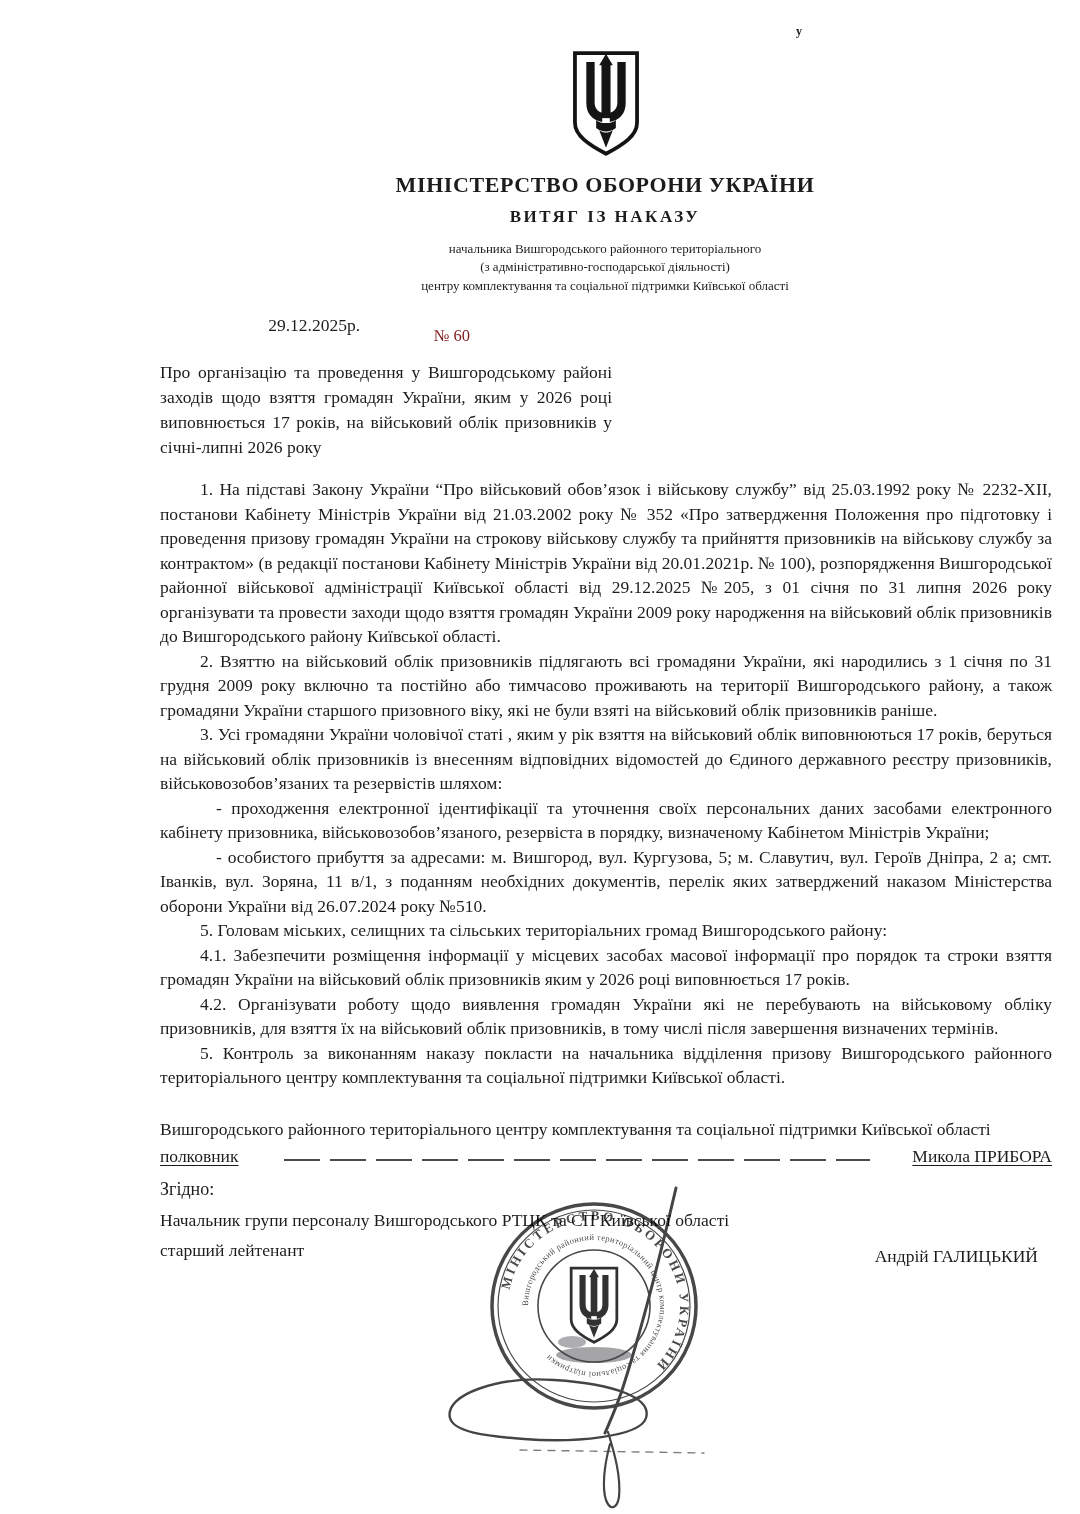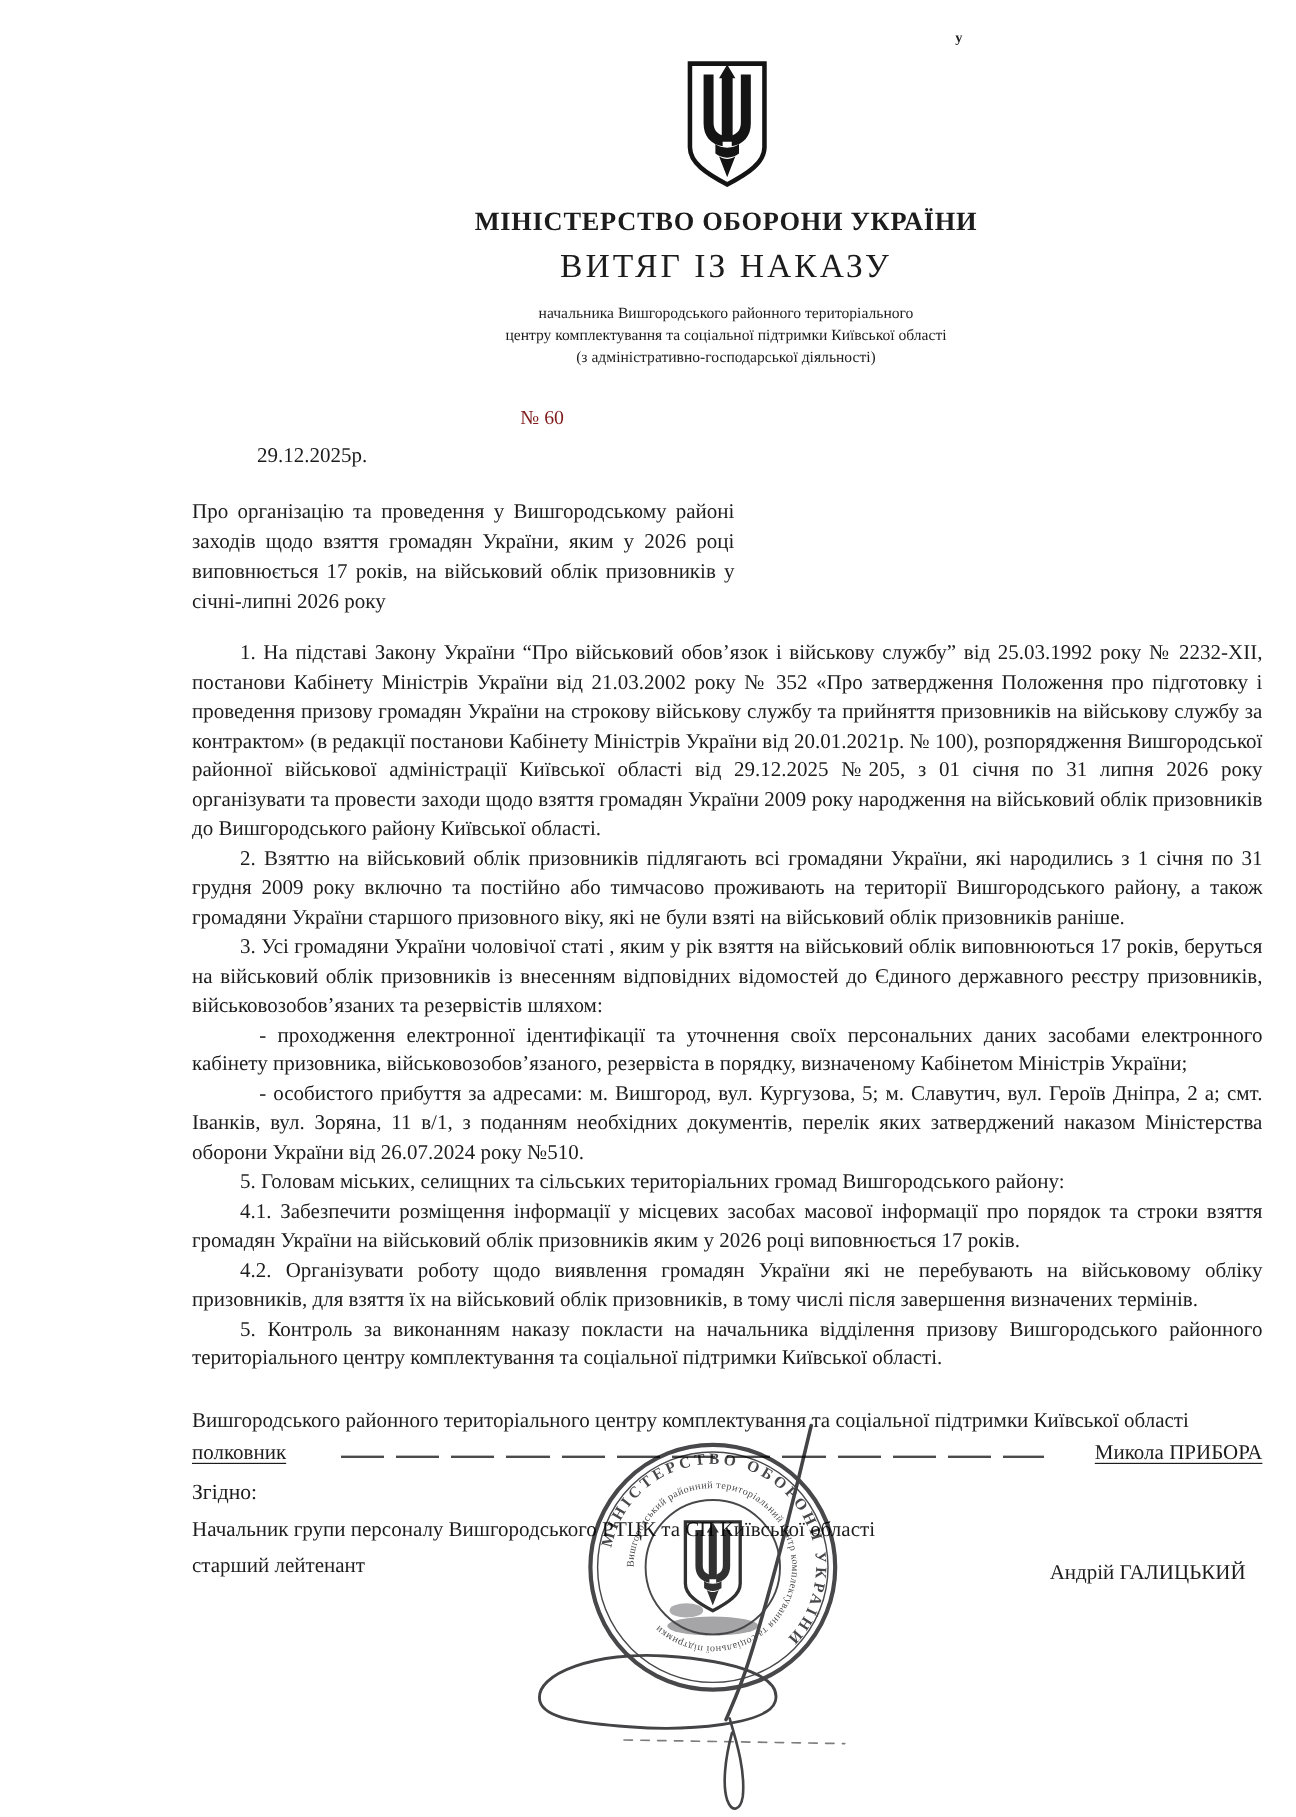--- a/index.html
+++ b/index.html
@@ -8,25 +8,25 @@
 
   .page { position:relative; width:1080px; height:1514px; background:#fff;
           filter: blur(0.24px) contrast(1.02); }
 
   .corner-mark { position:absolute; top:24px; left:796px; font-size:12px; font-weight:bold; color:#222; }
 
   .emblem { position:absolute; top:50px; left:565px; width:82px; height:106px; }
 
   .header { margin:0 30px 0 160px; text-align:center; }
   .ministry { padding-top:172px; font-size:22px; font-weight:bold; letter-spacing:0.6px; }
-  .doctype  { margin-top:9px; font-size:28px; font-weight:normal; letter-spacing:2.5px; }
+  .doctype  { margin-top:9px; font-size:17px; font-weight:bold; letter-spacing:2.5px; }
   .issuer   { margin-top:13px; font-size:13px; line-height:1.42; }
 
   .meta-row { margin:20px 30px 0 160px; display:flex; align-items:flex-start; font-size:17.5px; }
-  .meta-date  { width:200px; text-align:center;margin-top:42px; }
+  .meta-date  { width:200px; text-align:right; }
   .meta-place { flex:1; text-align:center; }
   .meta-num   { width:110px; text-align:right; position:relative; top:11px; font-size:16.5px; color:#7f1d1d; }
 
   .subject { margin:24px 0 11px 160px; width:452px; font-size:17.5px; line-height:1.43;
              text-align:justify; }
 
   .body-text { margin:17px 28px 0 160px; font-size:17.5px; line-height:1.4; text-align:justify; }
   .body-text p { text-indent:40px; }
   .body-text p:nth-child(4), .body-text p:nth-child(5) { text-indent:56px; }
 
@@ -75,22 +75,22 @@
     <svg width="82" height="106">
       <use href="#tryzub-sym" x="0" y="0" width="82" height="106"></use>
     </svg>
   </div>
 
   <div class="header">
     <div class="ministry">МІНІСТЕРСТВО ОБОРОНИ УКРАЇНИ</div>
     <div class="doctype">ВИТЯГ ІЗ НАКАЗУ</div>
     <div class="issuer">
       <div>начальника Вишгородського районного територіального</div>
+      <div>(з адміністративно-господарської діяльності)</div>
       <div>центру комплектування та соціальної підтримки Київської області</div>
-      <div>(з адміністративно-господарської діяльності)</div>
     </div>
   </div>
 
   <div class="meta-row">
     <span class="meta-date">29.12.2025р.</span>
     <span class="meta-num">№ 60</span>
   </div>
 
   <div class="subject">Про організацію та проведення у Вишгородському районі заходів щодо взяття громадян України, яким у 2026 році виповнюється 17 років, на військовий облік призовників у січні-липні 2026 року</div>
 

